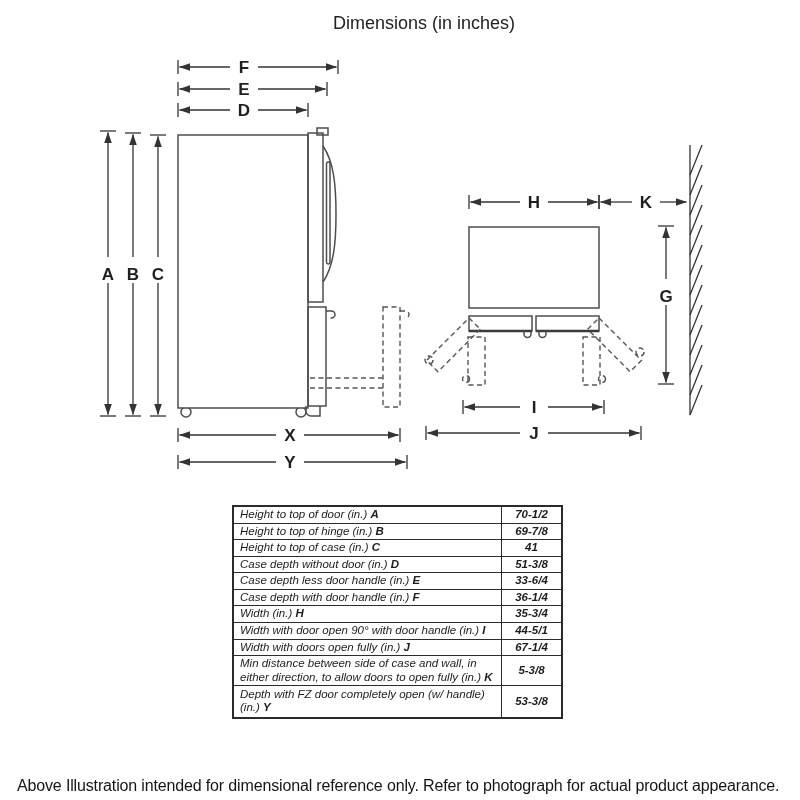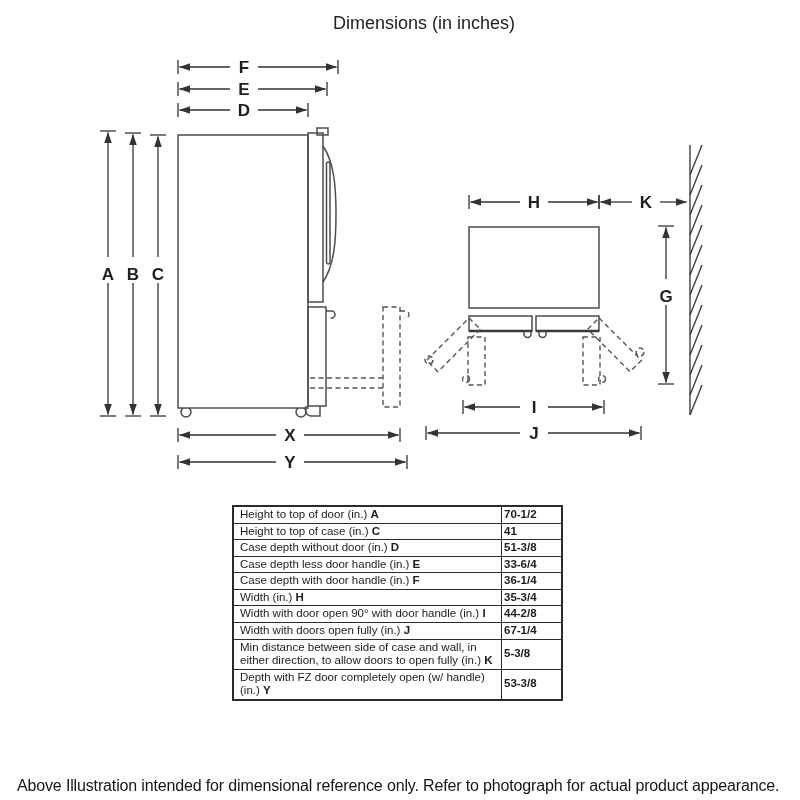--- a/index.html
+++ b/index.html
@@ -14,22 +14,22 @@
   .lnw{stroke:#4d4d4d;stroke-width:1.5;fill:#fff;}
   .thick{stroke:#3a3a3a;stroke-width:2.6;fill:none;}
   .dash{stroke:#555;stroke-width:1.4;fill:none;stroke-dasharray:5,3.5;}
   .dim{stroke:#333;stroke-width:1.3;fill:none;}
   .dimfill{fill:#333;stroke:none;}
   .dim-letter{font:bold 17px "Liberation Sans",sans-serif;fill:#1f1f1f;}
   table.dims-table{position:absolute;left:232px;top:505px;width:331px;table-layout:fixed;
        border-collapse:collapse;border:2px solid #2b2b2b;
        font-size:11.5px;line-height:1.18;color:#1c1c1c;}
   table.dims-table td{border:1px solid #2b2b2b;vertical-align:middle;padding:1px 3px 1px 6px;}
-  table.dims-table td.val{width:55px;font-weight:bold;padding:1px 2px;}
-  table.dims-table tr{height:16px;}
+  table.dims-table td.val{width:55px;text-align:center;font-weight:bold;padding:1px 2px;}
+  table.dims-table tr{height:16px;font-style:italic;}
   table.dims-table tr:nth-child(n+11){height:32px;}
 </style>
 </head>
 <body>
 
 <div class="page-title">Dimensions (in inches)</div>
 
 <svg class="diagram" width="800" height="500" viewBox="0 0 800 500">
 
   <g>
@@ -217,20 +217,24 @@
     </g>
 </svg>
 
 <table class="dims-table">
   <tbody id="dims-tbody">
       <tr>
         <td>Height to top of door (in.) <b>A</b></td>
         <td class="val">70-1/2</td>
       </tr>
       <tr>
+        <td>Height to top of hinge (in.)  <b>B</b></td>
+        <td class="val">69-7/8</td>
+      </tr>
+      <tr>
         <td>Height to top of case (in.) <b>C</b></td>
         <td class="val">41</td>
       </tr>
       <tr>
         <td>Case depth without door (in.) <b>D</b></td>
         <td class="val">51-3/8</td>
       </tr>
       <tr>
         <td>Case depth less door handle (in.) <b>E</b></td>
         <td class="val">33-6/4</td>
@@ -238,21 +242,21 @@
       <tr>
         <td>Case depth with door handle (in.) <b>F</b></td>
         <td class="val">36-1/4</td>
       </tr>
       <tr>
         <td>Width (in.) <b>H</b></td>
         <td class="val">35-3/4</td>
       </tr>
       <tr>
         <td>Width with door open 90° with door handle (in.) <b>I</b></td>
-        <td class="val">44-2/8</td>
+        <td class="val">44-5/1</td>
       </tr>
       <tr>
         <td>Width with doors open fully (in.) <b>J</b></td>
         <td class="val">67-1/4</td>
       </tr>
       <tr>
         <td>Min distance between side of case and wall, in either direction, to allow doors to open fully (in.) <b>K</b></td>
         <td class="val">5-3/8</td>
       </tr>
       <tr>

